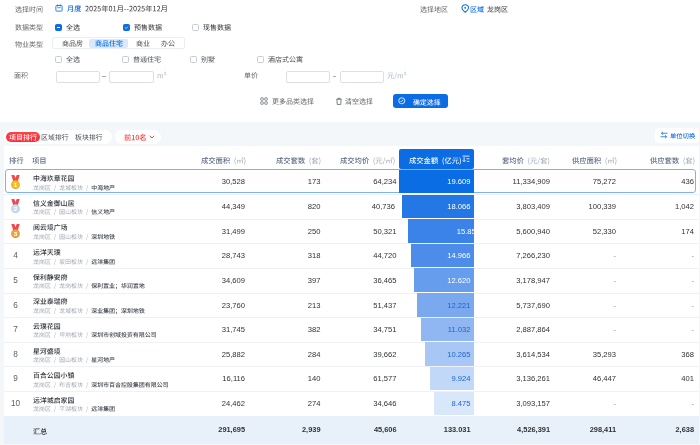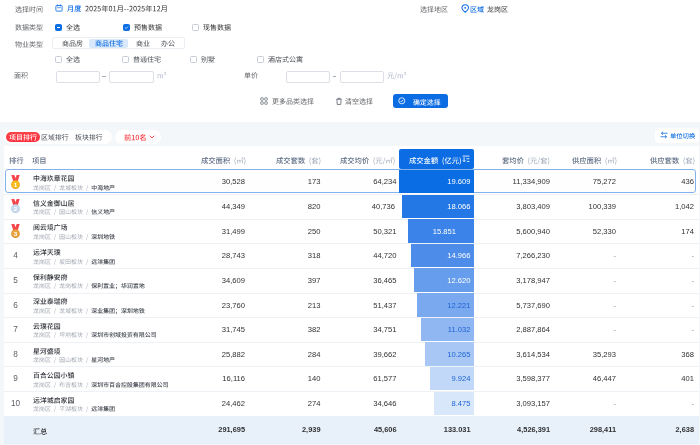--- a/index.html
+++ b/index.html
@@ -280,21 +280,21 @@
     <path transform="translate(0.0 5.95) scale(0.005950 -0.005950)" fill="#A0A6B0" d="M596 777C658 732 738 669 778 628L829 675C788 714 707 776 644 818ZM810 476C759 380 688 291 602 215L602 530L944 530L944 601L423 601C430 674 435 752 438 837L359 840C357 754 353 674 346 601L54 601L54 530L338 530C306 278 228 106 34 -1C52 -16 82 -49 92 -65C296 63 378 251 415 530L526 530L526 153C459 102 385 60 308 26C327 10 349 -15 360 -33C418 -6 473 26 526 63C526 -27 555 -51 654 -51C675 -51 822 -51 844 -51C929 -51 952 -16 961 104C940 109 910 121 892 134C888 38 880 18 840 18C809 18 685 18 660 18C610 18 602 26 602 65L602 120C715 212 811 324 879 447ZM1112 805L1112 611L1888 611L1888 805L1811 805L1811 678L1534 678L1534 841L1460 841L1460 678L1187 678L1187 805ZM1109 533L1109 -77L1185 -77L1185 464L1824 464L1824 14C1824 -2 1818 -7 1799 -8C1781 -8 1716 -8 1648 -6C1659 -26 1671 -57 1674 -77C1762 -77 1820 -76 1854 -65C1887 -54 1899 -32 1899 14L1899 533ZM1240 359C1311 320 1389 271 1463 221C1387 164 1303 115 1216 78C1232 65 1259 36 1269 21C1356 63 1443 117 1522 180C1592 129 1654 79 1696 37L1749 91C1706 131 1645 179 1576 227C1635 281 1688 342 1730 407L1662 433C1624 373 1574 317 1517 267C1441 317 1361 365 1288 405ZM2927 786L2097 786L2097 -50L2952 -50L2952 22L2171 22L2171 713L2927 713ZM2259 585C2337 521 2424 445 2505 369C2420 283 2324 207 2226 149C2244 136 2273 107 2286 92C2380 154 2472 231 2558 319C2645 236 2722 155 2772 92L2833 147C2779 210 2698 291 2609 374C2681 455 2747 544 2802 637L2731 665C2683 580 2623 498 2555 422C2474 496 2389 568 2313 629ZM3511 -179L3578 -179L3877 794L3811 794ZM4654 623L4654 560L5132 560L5132 623ZM4589 451L4589 388L4752 388C4742 245 4709 165 4573 119C4588 107 4607 81 4614 64C4769 120 4808 219 4820 388L4936 388L4936 182C4936 114 4952 94 5021 94C5035 94 5105 94 5120 94C5176 94 5194 122 5200 231C5181 235 5155 246 5141 257C5139 168 5134 156 5112 156C5098 156 5041 156 5030 156C5006 156 5002 160 5002 183L5002 388L5190 388L5190 451ZM4474 793L4474 -80L4548 -80L4548 -34L5235 -34L5235 -80L5312 -80L5312 793ZM4548 36L4548 723L5235 723L5235 36ZM5500 632L5500 -2L6208 -2L6208 -76L6285 -76L6285 633L6208 633L6208 74L5930 74L5930 829L5852 829L5852 74L5577 74L5577 632ZM6589 840L6589 647L6450 647L6450 577L6583 577C6551 439 6489 278 6424 197C6437 179 6455 145 6463 125C6509 193 6555 305 6589 421L6589 -79L6659 -79L6659 456C6686 405 6718 342 6731 309L6777 366C6760 396 6684 512 6659 546L6659 577L6779 577L6779 647L6659 647L6659 840ZM7271 821C7170 779 6977 755 6820 746L6820 502C6820 343 6810 118 6698 -40C6715 -48 6746 -70 6760 -82C6869 75 6891 309 6893 476L6923 476C6953 351 6996 238 7056 144C6992 70 6916 16 6832 -19C6848 -33 6868 -62 6878 -80C6961 -41 7036 12 7100 82C7156 11 7225 -45 7307 -82C7319 -62 7342 -32 7359 -18C7275 15 7205 70 7148 141C7221 241 7275 370 7303 533L7256 547L7243 544L6893 544L6893 685C7043 695 7215 718 7321 761ZM7219 476C7194 370 7154 280 7102 204C7053 283 7016 376 6990 476ZM8201 379L8044 379C8047 415 8048 452 8048 488L8048 600L8201 600ZM7975 829L7975 671L7794 671L7794 600L7975 600L7975 489C7975 452 7974 415 7970 379L7764 379L7764 308L7960 308C7933 181 7862 63 7681 -25C7698 -38 7722 -65 7732 -82C7921 12 7998 139 8029 277C8081 110 8170 -16 8308 -82C8319 -61 8343 -31 8360 -16C8225 40 8136 157 8089 308L8342 308L8342 379L8272 379L8272 671L8048 671L8048 829ZM7428 163L7458 88C7545 126 7657 177 7763 226L7746 293L7636 246L7636 528L7746 528L7746 599L7636 599L7636 828L7565 828L7565 599L7444 599L7444 528L7565 528L7565 217C7513 196 7466 177 7428 163ZM8903 -179L8970 -179L9269 794L9203 794Z"></path>
     <path transform="translate(58.21 5.95) scale(0.005950 -0.005950)" fill="#3F444C" d="M326 793L326 602L409 602L409 712L838 712L838 606L926 606L926 793ZM499 656C457 584 385 513 313 469C333 453 365 420 380 404C454 457 535 543 584 628ZM657 618C726 555 808 464 844 406L916 458C878 516 794 603 724 663ZM77 762C132 733 206 688 242 658L292 739C254 767 179 809 125 834ZM33 491C93 461 172 414 211 381L258 460C217 491 137 535 79 561ZM53 -2L125 -69C175 26 232 145 278 250L216 314C165 200 99 73 53 -2ZM575 465L575 360L322 360L322 275L521 275C462 174 367 85 264 38C285 21 313 -11 327 -34C424 18 512 108 575 212L575 -77L670 -77L670 212C729 113 810 23 893 -30C908 -6 938 27 959 44C870 92 780 180 724 275L928 275L928 360L670 360L670 465ZM1635 764L1635 48L1725 48L1725 764ZM1829 820L1829 -71L1925 -71L1925 820ZM1440 814L1440 472C1440 295 1428 123 1320 -20C1347 -31 1389 -57 1410 -73C1521 83 1533 280 1533 471L1533 814ZM1032 139L1063 42C1157 78 1277 126 1389 172L1371 259L1265 219L1265 509L1382 509L1382 602L1265 602L1265 832L1170 832L1170 602L1049 602L1049 509L1170 509L1170 185C1118 167 1070 151 1032 139ZM2425 749L2425 480L2321 436L2357 352L2425 381L2425 90C2425 -31 2461 -63 2585 -63C2613 -63 2788 -63 2818 -63C2928 -63 2957 -17 2970 122C2944 127 2908 142 2886 157C2879 47 2869 22 2812 22C2775 22 2622 22 2591 22C2526 22 2516 33 2516 89L2516 421L2628 469L2628 144L2717 144L2717 507L2833 557C2833 403 2832 309 2828 289C2824 268 2815 265 2801 265C2791 265 2763 265 2743 266C2753 246 2761 210 2764 185C2793 185 2834 186 2862 196C2893 205 2911 227 2915 269C2921 309 2924 446 2924 636L2928 652L2861 677L2844 664L2825 649L2717 603L2717 844L2628 844L2628 566L2516 518L2516 749ZM2028 162L2065 67C2156 107 2270 160 2377 211L2356 295L2251 251L2251 518L2362 518L2362 607L2251 607L2251 832L2162 832L2162 607L2038 607L2038 518L2162 518L2162 214C2111 193 2065 175 2028 162ZM3179 842C3146 751 3089 663 3025 606C3041 585 3064 535 3071 515C3110 551 3147 598 3179 649L3431 649L3431 738L3229 738C3242 764 3253 791 3263 817ZM3057 351L3057 266L3200 266L3200 82C3200 39 3172 13 3151 1C3168 -19 3189 -60 3196 -83C3214 -65 3245 -47 3434 53C3428 73 3421 110 3418 135L3291 72L3291 266L3433 266L3433 351L3291 351L3291 470L3406 470L3406 555L3110 555L3110 470L3200 470L3200 351ZM3657 837L3657 669L3573 669C3581 708 3588 749 3594 790L3506 804C3492 686 3465 568 3419 492C3441 482 3479 459 3497 446C3518 484 3536 530 3551 582L3657 582L3657 530C3657 491 3656 449 3653 405L3449 405L3449 315L3640 315C3615 196 3554 75 3409 -14C3432 -30 3464 -63 3477 -82C3598 -1 3665 100 3703 206C3747 80 3812 -21 3907 -80C3922 -55 3951 -19 3973 -1C3864 57 3793 175 3756 315L3955 315L3955 405L3744 405C3748 448 3749 490 3749 530L3749 582L3931 582L3931 669L3749 669L3749 837Z"></path>
   </svg>
 <div class="num" style="right:455px;top:222.6px">31,499</div>
 <div class="num" style="right:379.5px;top:222.6px">250</div>
 <div class="num" style="right:303.5px;top:222.6px">50,321</div>
 <div class="num" style="right:150px;top:222.6px">5,600,940</div>
 <div class="num" style="right:84px;top:222.6px">52,330</div>
 <div class="num" style="right:6px;top:222.6px">174</div>
 <div style="position:absolute;left:407.8px;top:219.19px;width:66.5px;height:23.5px;background:#3B83E8"></div>
-<div class="num" style="right:244px;top:222.6px;color:#fff">15.851</div>
+<div class="num" style="right:220px;top:222.6px;color:#fff">15.851</div>
 <div style="position:absolute;left:4px;top:243.3px;width:694.5px;height:1px;background:#EEF1F5"></div>
 <div class="rk" style="left:0;top:250.3px">4</div>
 <svg style="position:absolute;left:32.5px;top:248.06px;overflow:visible" width="27.6" height="9.11">
     <path transform="translate(0.0 6.9) scale(0.006900 -0.006900)" fill="#2F3238" d="M61 734C118 692 197 633 236 596L299 667C258 701 177 757 121 796ZM380 783L380 699L883 699L883 783ZM262 498L41 498L41 410L170 410L170 107C127 86 80 47 34 -1L96 -84C143 -21 192 39 225 39C247 39 281 8 321 -17C391 -59 473 -70 596 -70C704 -70 871 -65 943 -60C945 -34 959 12 970 37C867 25 710 16 600 16C489 16 403 23 337 64C303 84 281 101 262 111ZM314 562L314 477L473 477C465 316 438 215 286 156C306 138 332 103 342 80C518 155 556 282 566 477L667 477L667 213C667 126 686 98 767 98C782 98 838 98 854 98C920 98 943 133 951 265C927 272 890 286 872 301C869 197 865 183 844 183C833 183 789 183 781 183C760 183 756 186 756 214L756 477L944 477L944 562ZM1082 758C1145 722 1227 666 1265 628L1325 702C1284 739 1200 791 1138 824ZM1035 497C1100 463 1185 412 1225 376L1282 452C1239 487 1152 535 1089 565ZM1056 -2L1141 -60C1193 37 1251 158 1297 266L1222 323C1171 206 1104 76 1056 -2ZM1786 847C1766 789 1729 713 1697 659L1532 659L1586 682C1571 728 1531 796 1493 846L1409 812C1442 766 1476 704 1492 659L1352 659L1352 570L1593 570L1593 445L1384 445L1384 357L1593 357L1593 229L1321 229L1321 138L1593 138L1593 -85L1690 -85L1690 138L1964 138L1964 229L1690 229L1690 357L1908 357L1908 445L1690 445L1690 570L1942 570L1942 659L1794 659C1822 706 1852 764 1879 818ZM2065 467L2065 370L2420 370C2381 235 2283 94 2036 0C2057 -19 2086 -58 2098 -81C2339 14 2451 153 2502 294C2584 112 2712 -16 2907 -79C2921 -53 2950 -13 2972 8C2771 63 2638 193 2568 370L2937 370L2937 467L2538 467C2541 500 2542 532 2542 563L2542 675L2895 675L2895 772L2101 772L2101 675L2443 675L2443 564C2443 533 2442 501 2438 467ZM3364 793C3392 751 3421 694 3430 658L3503 690C3493 726 3463 780 3434 821ZM3859 824C3844 784 3814 726 3792 689L3858 663C3883 696 3913 747 3942 794ZM3460 555C3474 526 3488 490 3496 462L3369 462L3369 390L3603 390L3603 333L3401 333L3401 262L3603 262L3603 254C3603 237 3602 219 3599 201L3356 201L3356 127L3570 127C3534 71 3461 18 3311 -20C3332 -36 3358 -67 3369 -86C3534 -37 3618 30 3660 102C3712 9 3795 -54 3916 -84C3929 -62 3953 -30 3973 -13C3862 7 3781 56 3735 127L3961 127L3961 201L3694 201C3696 218 3697 235 3697 252L3697 262L3909 262L3909 333L3697 333L3697 390L3938 390L3938 462L3810 462L3859 556L3785 574L3950 574L3950 651L3769 651L3769 845L3684 845L3684 651L3615 651L3615 845L3530 845L3530 651L3354 651L3354 574L3768 574C3757 541 3739 495 3723 462L3581 462L3585 463C3578 493 3559 540 3540 574ZM3028 111L3046 20C3128 46 3235 79 3335 112L3325 198L3232 169L3232 405L3319 405L3319 492L3232 492L3232 693L3328 693L3328 781L3041 781L3041 693L3147 693L3147 492L3048 492L3048 405L3147 405L3147 144C3103 131 3062 119 3028 111Z"></path>
   </svg>
 <svg style="position:absolute;left:32.7px;top:257.51px;overflow:visible" width="82.01" height="7.85">
     <path transform="translate(0.0 5.95) scale(0.005950 -0.005950)" fill="#A0A6B0" d="M596 777C658 732 738 669 778 628L829 675C788 714 707 776 644 818ZM810 476C759 380 688 291 602 215L602 530L944 530L944 601L423 601C430 674 435 752 438 837L359 840C357 754 353 674 346 601L54 601L54 530L338 530C306 278 228 106 34 -1C52 -16 82 -49 92 -65C296 63 378 251 415 530L526 530L526 153C459 102 385 60 308 26C327 10 349 -15 360 -33C418 -6 473 26 526 63C526 -27 555 -51 654 -51C675 -51 822 -51 844 -51C929 -51 952 -16 961 104C940 109 910 121 892 134C888 38 880 18 840 18C809 18 685 18 660 18C610 18 602 26 602 65L602 120C715 212 811 324 879 447ZM1112 805L1112 611L1888 611L1888 805L1811 805L1811 678L1534 678L1534 841L1460 841L1460 678L1187 678L1187 805ZM1109 533L1109 -77L1185 -77L1185 464L1824 464L1824 14C1824 -2 1818 -7 1799 -8C1781 -8 1716 -8 1648 -6C1659 -26 1671 -57 1674 -77C1762 -77 1820 -76 1854 -65C1887 -54 1899 -32 1899 14L1899 533ZM1240 359C1311 320 1389 271 1463 221C1387 164 1303 115 1216 78C1232 65 1259 36 1269 21C1356 63 1443 117 1522 180C1592 129 1654 79 1696 37L1749 91C1706 131 1645 179 1576 227C1635 281 1688 342 1730 407L1662 433C1624 373 1574 317 1517 267C1441 317 1361 365 1288 405ZM2927 786L2097 786L2097 -50L2952 -50L2952 22L2171 22L2171 713L2927 713ZM2259 585C2337 521 2424 445 2505 369C2420 283 2324 207 2226 149C2244 136 2273 107 2286 92C2380 154 2472 231 2558 319C2645 236 2722 155 2772 92L2833 147C2779 210 2698 291 2609 374C2681 455 2747 544 2802 637L2731 665C2683 580 2623 498 2555 422C2474 496 2389 568 2313 629ZM3511 -179L3578 -179L3877 794L3811 794ZM5274 822C5166 779 4960 755 4791 746L4791 502C4791 343 4781 118 4669 -40C4687 -48 4718 -70 4732 -83C4842 74 4863 307 4865 474L4889 474C4924 347 4972 233 5039 140C4969 69 4887 17 4798 -16C4814 -31 4833 -59 4843 -79C4933 -42 5015 11 5085 81C5147 12 5221 -42 5309 -78C5320 -57 5343 -29 5360 -14C5271 18 5197 70 5135 137C5214 237 5274 366 5305 531L5256 547L5244 544L4865 544L4865 685C5025 695 5210 717 5323 761ZM5218 474C5190 365 5145 272 5087 197C5029 276 4986 371 4956 474ZM4426 158L4449 82C4536 120 4648 170 4754 219L4738 286L4632 241L4632 528L4741 528L4741 599L4632 599L4632 828L4562 828L4562 599L4444 599L4444 528L4562 528L4562 212C4511 191 4464 172 4426 158ZM5489 771L5489 -71L5563 -71L5563 -10L6222 -10L6222 -71L6299 -71L6299 771ZM5563 66L5563 348L5848 348L5848 66ZM6222 66L5924 66L5924 348L6222 348ZM5563 423L5563 698L5848 698L5848 423ZM6222 423L5924 423L5924 698L6222 698ZM6589 840L6589 647L6450 647L6450 577L6583 577C6551 439 6489 278 6424 197C6437 179 6455 145 6463 125C6509 193 6555 305 6589 421L6589 -79L6659 -79L6659 456C6686 405 6718 342 6731 309L6777 366C6760 396 6684 512 6659 546L6659 577L6779 577L6779 647L6659 647L6659 840ZM7271 821C7170 779 6977 755 6820 746L6820 502C6820 343 6810 118 6698 -40C6715 -48 6746 -70 6760 -82C6869 75 6891 309 6893 476L6923 476C6953 351 6996 238 7056 144C6992 70 6916 16 6832 -19C6848 -33 6868 -62 6878 -80C6961 -41 7036 12 7100 82C7156 11 7225 -45 7307 -82C7319 -62 7342 -32 7359 -18C7275 15 7205 70 7148 141C7221 241 7275 370 7303 533L7256 547L7243 544L6893 544L6893 685C7043 695 7215 718 7321 761ZM7219 476C7194 370 7154 280 7102 204C7053 283 7016 376 6990 476ZM8201 379L8044 379C8047 415 8048 452 8048 488L8048 600L8201 600ZM7975 829L7975 671L7794 671L7794 600L7975 600L7975 489C7975 452 7974 415 7970 379L7764 379L7764 308L7960 308C7933 181 7862 63 7681 -25C7698 -38 7722 -65 7732 -82C7921 12 7998 139 8029 277C8081 110 8170 -16 8308 -82C8319 -61 8343 -31 8360 -16C8225 40 8136 157 8089 308L8342 308L8342 379L8272 379L8272 671L8048 671L8048 829ZM7428 163L7458 88C7545 126 7657 177 7763 226L7746 293L7636 246L7636 528L7746 528L7746 599L7636 599L7636 828L7565 828L7565 599L7444 599L7444 528L7565 528L7565 217C7513 196 7466 177 7428 163ZM8903 -179L8970 -179L9269 794L9203 794Z"></path>
     <path transform="translate(58.21 5.95) scale(0.005950 -0.005950)" fill="#3F444C" d="M61 734C118 692 197 633 236 596L299 667C258 701 177 757 121 796ZM380 783L380 699L883 699L883 783ZM262 498L41 498L41 410L170 410L170 107C127 86 80 47 34 -1L96 -84C143 -21 192 39 225 39C247 39 281 8 321 -17C391 -59 473 -70 596 -70C704 -70 871 -65 943 -60C945 -34 959 12 970 37C867 25 710 16 600 16C489 16 403 23 337 64C303 84 281 101 262 111ZM314 562L314 477L473 477C465 316 438 215 286 156C306 138 332 103 342 80C518 155 556 282 566 477L667 477L667 213C667 126 686 98 767 98C782 98 838 98 854 98C920 98 943 133 951 265C927 272 890 286 872 301C869 197 865 183 844 183C833 183 789 183 781 183C760 183 756 186 756 214L756 477L944 477L944 562ZM1082 758C1145 722 1227 666 1265 628L1325 702C1284 739 1200 791 1138 824ZM1035 497C1100 463 1185 412 1225 376L1282 452C1239 487 1152 535 1089 565ZM1056 -2L1141 -60C1193 37 1251 158 1297 266L1222 323C1171 206 1104 76 1056 -2ZM1786 847C1766 789 1729 713 1697 659L1532 659L1586 682C1571 728 1531 796 1493 846L1409 812C1442 766 1476 704 1492 659L1352 659L1352 570L1593 570L1593 445L1384 445L1384 357L1593 357L1593 229L1321 229L1321 138L1593 138L1593 -85L1690 -85L1690 138L1964 138L1964 229L1690 229L1690 357L1908 357L1908 445L1690 445L1690 570L1942 570L1942 659L1794 659C1822 706 1852 764 1879 818ZM2451 287L2451 226L2051 226L2051 149L2370 149C2275 86 2141 31 2023 3C2043 -16 2070 -52 2084 -75C2208 -39 2349 31 2451 113L2451 -83L2545 -83L2545 115C2646 35 2787 -33 2912 -69C2925 -46 2951 -11 2971 8C2854 35 2723 88 2630 149L2949 149L2949 226L2545 226L2545 287ZM2486 547L2486 492L2260 492L2260 547ZM2466 824C2480 799 2494 769 2504 742L2307 742C2326 771 2343 800 2359 828L2263 846C2218 759 2137 650 2026 569C2048 556 2078 527 2094 507C2120 528 2144 550 2167 572L2167 267L2260 267L2260 296L2922 296L2922 370L2577 370L2577 428L2853 428L2853 492L2577 492L2577 547L2851 547L2851 612L2577 612L2577 667L2893 667L2893 742L2604 742C2592 774 2571 816 2551 848ZM2486 612L2260 612L2260 667L2486 667ZM2486 428L2486 370L2260 370L2260 428ZM3079 803L3079 -85L3176 -85L3176 -46L3819 -46L3819 -85L3921 -85L3921 803ZM3176 40L3176 716L3819 716L3819 40ZM3539 679L3539 560L3232 560L3232 476L3506 476C3427 373 3314 284 3212 229C3233 213 3260 183 3272 166C3361 215 3459 289 3539 375L3539 185C3539 173 3536 170 3523 170C3510 169 3469 169 3427 171C3439 147 3453 110 3457 86C3521 86 3563 87 3592 102C3623 116 3631 140 3631 184L3631 476L3771 476L3771 560L3631 560L3631 679Z"></path>
   </svg>
 <div class="num" style="right:455px;top:247.3px">28,743</div>
@@ -378,21 +378,21 @@
 <svg style="position:absolute;left:32.5px;top:371.16px;overflow:visible" width="41.4" height="9.11">
     <path transform="translate(0.0 6.9) scale(0.006900 -0.006900)" fill="#2F3238" d="M169 565L169 -85L265 -85L265 -22L744 -22L744 -85L844 -85L844 565L512 565L548 699L939 699L939 792L62 792L62 699L437 699C431 654 422 605 413 565ZM265 231L744 231L744 66L265 66ZM265 317L265 477L744 477L744 317ZM1513 848C1410 692 1223 563 1035 490C1061 466 1088 430 1104 404C1153 426 1202 452 1249 481L1249 432L1753 432L1753 498C1803 468 1855 441 1908 416C1922 445 1949 481 1974 502C1825 561 1687 638 1564 760L1597 805ZM1306 519C1380 570 1448 628 1507 692C1577 622 1647 566 1719 519ZM1191 327L1191 -82L1288 -82L1288 -32L1724 -32L1724 -78L1825 -78L1825 327ZM1288 56L1288 242L1724 242L1724 56ZM2312 818C2255 670 2156 528 2046 441C2070 425 2114 392 2134 373C2242 472 2349 626 2415 789ZM2677 825L2584 788C2660 639 2785 473 2888 374C2907 399 2942 435 2967 455C2865 539 2741 693 2677 825ZM2157 -25C2199 -9 2260 -5 2769 33C2795 -9 2818 -48 2834 -81L2928 -29C2879 63 2780 204 2693 313L2604 272C2639 227 2677 174 2712 121L2286 95C2382 208 2479 351 2557 498L2453 543C2376 375 2253 201 2212 156C2175 110 2149 82 2120 75C2134 47 2152 -5 2157 -25ZM3265 626L3265 550L3736 550L3736 626ZM3207 457L3207 379L3353 379C3343 253 3311 182 3186 139C3205 123 3228 90 3237 69C3387 125 3426 221 3438 379L3533 379L3533 200C3533 121 3550 97 3625 97C3640 97 3695 97 3711 97C3771 97 3791 126 3799 238C3776 243 3743 256 3727 270C3725 185 3720 173 3701 173C3690 173 3647 173 3638 173C3619 173 3615 176 3615 200L3615 379L3788 379L3788 457ZM3078 799L3078 -83L3172 -83L3172 -39L3826 -39L3826 -83L3925 -83L3925 799ZM3172 49L3172 711L3826 711L3826 49ZM4452 830L4452 40C4452 20 4445 14 4424 13C4403 12 4330 12 4259 15C4275 -12 4292 -57 4298 -84C4393 -84 4458 -82 4499 -66C4539 -50 4555 -23 4555 40L4555 830ZM4693 572C4776 427 4855 239 4877 119L4980 160C4954 282 4870 465 4785 606ZM4190 598C4167 465 4113 291 4028 187C4054 176 4096 153 4119 137C4207 248 4264 431 4297 580ZM5714 45C5776 7 5856 -48 5894 -84L5957 -22C5917 14 5836 67 5774 101ZM5646 842L5634 758L5434 758L5434 681L5620 681L5607 622L5471 622L5471 183L5403 183L5403 102L5581 102C5538 60 5460 8 5397 -22C5416 -40 5442 -67 5456 -85C5522 -51 5605 2 5661 51L5588 102L5962 102L5962 183L5902 183L5902 622L5695 622L5711 681L5941 681L5941 758L5729 758L5746 837ZM5556 183L5556 239L5814 239L5814 183ZM5556 452L5814 452L5814 401L5556 401ZM5556 504L5556 559L5814 559L5814 504ZM5556 346L5814 346L5814 294L5556 294ZM5173 842C5142 750 5089 663 5029 606C5044 584 5068 535 5075 514C5088 526 5100 540 5112 555C5136 584 5159 617 5180 652L5406 652L5406 738L5225 738C5237 764 5248 791 5257 817ZM5056 351L5056 266L5191 266L5191 82C5191 33 5159 1 5138 -14C5154 -29 5177 -61 5185 -80C5202 -62 5232 -43 5407 54C5400 74 5391 110 5388 135L5277 77L5277 266L5408 266L5408 351L5277 351L5277 470L5388 470L5388 555L5112 555L5112 470L5191 470L5191 351Z"></path>
   </svg>
 <svg style="position:absolute;left:32.7px;top:380.61px;overflow:visible" width="135.56" height="7.85">
     <path transform="translate(0.0 5.95) scale(0.005950 -0.005950)" fill="#A0A6B0" d="M596 777C658 732 738 669 778 628L829 675C788 714 707 776 644 818ZM810 476C759 380 688 291 602 215L602 530L944 530L944 601L423 601C430 674 435 752 438 837L359 840C357 754 353 674 346 601L54 601L54 530L338 530C306 278 228 106 34 -1C52 -16 82 -49 92 -65C296 63 378 251 415 530L526 530L526 153C459 102 385 60 308 26C327 10 349 -15 360 -33C418 -6 473 26 526 63C526 -27 555 -51 654 -51C675 -51 822 -51 844 -51C929 -51 952 -16 961 104C940 109 910 121 892 134C888 38 880 18 840 18C809 18 685 18 660 18C610 18 602 26 602 65L602 120C715 212 811 324 879 447ZM1112 805L1112 611L1888 611L1888 805L1811 805L1811 678L1534 678L1534 841L1460 841L1460 678L1187 678L1187 805ZM1109 533L1109 -77L1185 -77L1185 464L1824 464L1824 14C1824 -2 1818 -7 1799 -8C1781 -8 1716 -8 1648 -6C1659 -26 1671 -57 1674 -77C1762 -77 1820 -76 1854 -65C1887 -54 1899 -32 1899 14L1899 533ZM1240 359C1311 320 1389 271 1463 221C1387 164 1303 115 1216 78C1232 65 1259 36 1269 21C1356 63 1443 117 1522 180C1592 129 1654 79 1696 37L1749 91C1706 131 1645 179 1576 227C1635 281 1688 342 1730 407L1662 433C1624 373 1574 317 1517 267C1441 317 1361 365 1288 405ZM2927 786L2097 786L2097 -50L2952 -50L2952 22L2171 22L2171 713L2927 713ZM2259 585C2337 521 2424 445 2505 369C2420 283 2324 207 2226 149C2244 136 2273 107 2286 92C2380 154 2472 231 2558 319C2645 236 2722 155 2772 92L2833 147C2779 210 2698 291 2609 374C2681 455 2747 544 2802 637L2731 665C2683 580 2623 498 2555 422C2474 496 2389 568 2313 629ZM3511 -179L3578 -179L3877 794L3811 794ZM4791 841C4777 790 4759 738 4738 687L4453 687L4453 614L4705 614C4638 481 4545 358 4423 275C4437 259 4457 230 4468 211C4522 249 4571 294 4614 343L4614 13L4689 13L4689 360L4901 360L4901 -81L4977 -81L4977 360L5203 360L5203 109C5203 95 5198 91 5181 90C5165 90 5107 89 5043 91C5053 72 5065 44 5068 23C5154 23 5207 23 5238 35C5269 47 5278 68 5278 108L5278 431L5203 431L4977 431L4977 566L4901 566L4901 431L4683 431C4723 489 4758 550 4788 614L5333 614L5333 687L4820 687C4838 732 4854 778 4868 823ZM5851 840L5851 699L5455 699L5455 629L5851 629L5851 481L5517 481L5517 409L6277 409L6277 481L5929 481L5929 629L6327 629L6327 699L5929 699L5929 840ZM5571 296L5571 -89L5648 -89L5648 -40L6142 -40L6142 -89L6222 -89L6222 296ZM5648 29L5648 228L6142 228L6142 29ZM6589 840L6589 647L6450 647L6450 577L6583 577C6551 439 6489 278 6424 197C6437 179 6455 145 6463 125C6509 193 6555 305 6589 421L6589 -79L6659 -79L6659 456C6686 405 6718 342 6731 309L6777 366C6760 396 6684 512 6659 546L6659 577L6779 577L6779 647L6659 647L6659 840ZM7271 821C7170 779 6977 755 6820 746L6820 502C6820 343 6810 118 6698 -40C6715 -48 6746 -70 6760 -82C6869 75 6891 309 6893 476L6923 476C6953 351 6996 238 7056 144C6992 70 6916 16 6832 -19C6848 -33 6868 -62 6878 -80C6961 -41 7036 12 7100 82C7156 11 7225 -45 7307 -82C7319 -62 7342 -32 7359 -18C7275 15 7205 70 7148 141C7221 241 7275 370 7303 533L7256 547L7243 544L6893 544L6893 685C7043 695 7215 718 7321 761ZM7219 476C7194 370 7154 280 7102 204C7053 283 7016 376 6990 476ZM8201 379L8044 379C8047 415 8048 452 8048 488L8048 600L8201 600ZM7975 829L7975 671L7794 671L7794 600L7975 600L7975 489C7975 452 7974 415 7970 379L7764 379L7764 308L7960 308C7933 181 7862 63 7681 -25C7698 -38 7722 -65 7732 -82C7921 12 7998 139 8029 277C8081 110 8170 -16 8308 -82C8319 -61 8343 -31 8360 -16C8225 40 8136 157 8089 308L8342 308L8342 379L8272 379L8272 671L8048 671L8048 829ZM7428 163L7458 88C7545 126 7657 177 7763 226L7746 293L7636 246L7636 528L7746 528L7746 599L7636 599L7636 828L7565 828L7565 599L7444 599L7444 528L7565 528L7565 217C7513 196 7466 177 7428 163ZM8903 -179L8970 -179L9269 794L9203 794Z"></path>
     <path transform="translate(58.21 5.95) scale(0.005950 -0.005950)" fill="#3F444C" d="M326 793L326 602L409 602L409 712L838 712L838 606L926 606L926 793ZM499 656C457 584 385 513 313 469C333 453 365 420 380 404C454 457 535 543 584 628ZM657 618C726 555 808 464 844 406L916 458C878 516 794 603 724 663ZM77 762C132 733 206 688 242 658L292 739C254 767 179 809 125 834ZM33 491C93 461 172 414 211 381L258 460C217 491 137 535 79 561ZM53 -2L125 -69C175 26 232 145 278 250L216 314C165 200 99 73 53 -2ZM575 465L575 360L322 360L322 275L521 275C462 174 367 85 264 38C285 21 313 -11 327 -34C424 18 512 108 575 212L575 -77L670 -77L670 212C729 113 810 23 893 -30C908 -6 938 27 959 44C870 92 780 180 724 275L928 275L928 360L670 360L670 465ZM1635 764L1635 48L1725 48L1725 764ZM1829 820L1829 -71L1925 -71L1925 820ZM1440 814L1440 472C1440 295 1428 123 1320 -20C1347 -31 1389 -57 1410 -73C1521 83 1533 280 1533 471L1533 814ZM1032 139L1063 42C1157 78 1277 126 1389 172L1371 259L1265 219L1265 509L1382 509L1382 602L1265 602L1265 832L1170 832L1170 602L1049 602L1049 509L1170 509L1170 185C1118 167 1070 151 1032 139ZM2405 825C2426 788 2449 740 2465 702L2047 702L2047 610L2447 610L2447 484L2139 484L2139 27L2234 27L2234 392L2447 392L2447 -81L2546 -81L2546 392L2773 392L2773 138C2773 125 2768 121 2751 120C2734 119 2675 119 2614 122C2627 96 2642 57 2646 29C2729 29 2785 30 2824 45C2860 60 2871 87 2871 137L2871 484L2546 484L2546 610L2955 610L2955 702L2576 702C2561 742 2526 806 2498 853ZM3169 565L3169 -85L3265 -85L3265 -22L3744 -22L3744 -85L3844 -85L3844 565L3512 565L3548 699L3939 699L3939 792L3062 792L3062 699L3437 699C3431 654 3422 605 3413 565ZM3265 231L3744 231L3744 66L3265 66ZM3265 317L3265 477L3744 477L3744 317ZM4513 848C4410 692 4223 563 4035 490C4061 466 4088 430 4104 404C4153 426 4202 452 4249 481L4249 432L4753 432L4753 498C4803 468 4855 441 4908 416C4922 445 4949 481 4974 502C4825 561 4687 638 4564 760L4597 805ZM4306 519C4380 570 4448 628 4507 692C4577 622 4647 566 4719 519ZM4191 327L4191 -82L4288 -82L4288 -32L4724 -32L4724 -78L4825 -78L4825 327ZM4288 56L4288 242L4724 242L4724 56ZM5685 541C5749 486 5835 409 5876 363L5936 426C5892 470 5804 543 5742 595ZM5551 592C5506 531 5434 468 5365 427C5382 409 5410 371 5421 353C5494 404 5578 485 5632 562ZM5154 845L5154 657L5041 657L5041 569L5154 569L5154 343C5107 328 5064 314 5029 304L5049 212L5154 249L5154 32C5154 18 5149 14 5137 14C5125 14 5088 14 5048 15C5059 -10 5071 -50 5073 -72C5137 -73 5178 -70 5205 -55C5232 -40 5241 -16 5241 32L5241 280L5346 319L5330 403L5241 372L5241 569L5337 569L5337 657L5241 657L5241 845ZM5329 32L5329 -51L5967 -51L5967 32L5698 32L5698 260L5895 260L5895 344L5409 344L5409 260L5603 260L5603 32ZM5577 825C5591 795 5606 758 5618 726L5363 726L5363 548L5449 548L5449 645L5865 645L5865 555L5955 555L5955 726L5719 726C5707 761 5686 809 5667 846ZM6427 406L6427 317L6494 317L6464 306C6499 224 6546 152 6604 92C6541 50 6468 20 6391 1L6392 27L6392 808L6096 808L6096 447C6096 299 6092 99 6031 -42C6052 -49 6091 -70 6108 -84C6149 9 6167 133 6175 251L6307 251L6307 29C6307 17 6302 12 6291 12C6279 12 6244 11 6206 13C6217 -11 6228 -52 6231 -76C6293 -76 6331 -74 6358 -59C6378 -47 6387 -28 6390 -1C6407 -21 6425 -58 6434 -82C6521 -57 6602 -20 6673 31C6742 -22 6822 -61 6915 -86C6927 -61 6952 -23 6970 -3C6885 16 6809 48 6744 90C6820 164 6880 261 6914 386L6859 409L6844 406ZM6181 722L6307 722L6307 576L6181 576ZM6181 490L6307 490L6307 339L6179 339L6181 447ZM6514 807L6514 698C6514 628 6499 550 6392 491C6409 478 6440 441 6452 422C6572 492 6599 602 6599 695L6599 719L6751 719L6751 582C6751 495 6767 461 6844 461C6856 461 6890 461 6903 461C6922 461 6942 462 6954 467C6951 489 6949 523 6947 547C6934 543 6915 541 6902 541C6892 541 6861 541 6851 541C6838 541 6837 552 6837 580L6837 807ZM6799 317C6769 250 6726 192 6673 145C6619 194 6576 252 6545 317ZM7451 287L7451 226L7051 226L7051 149L7370 149C7275 86 7141 31 7023 3C7043 -16 7070 -52 7084 -75C7208 -39 7349 31 7451 113L7451 -83L7545 -83L7545 115C7646 35 7787 -33 7912 -69C7925 -46 7951 -11 7971 8C7854 35 7723 88 7630 149L7949 149L7949 226L7545 226L7545 287ZM7486 547L7486 492L7260 492L7260 547ZM7466 824C7480 799 7494 769 7504 742L7307 742C7326 771 7343 800 7359 828L7263 846C7218 759 7137 650 7026 569C7048 556 7078 527 7094 507C7120 528 7144 550 7167 572L7167 267L7260 267L7260 296L7922 296L7922 370L7577 370L7577 428L7853 428L7853 492L7577 492L7577 547L7851 547L7851 612L7577 612L7577 667L7893 667L7893 742L7604 742C7592 774 7571 816 7551 848ZM7486 612L7260 612L7260 667L7486 667ZM7486 428L7486 370L7260 370L7260 428ZM8079 803L8079 -85L8176 -85L8176 -46L8819 -46L8819 -85L8921 -85L8921 803ZM8176 40L8176 716L8819 716L8819 40ZM8539 679L8539 560L8232 560L8232 476L8506 476C8427 373 8314 284 8212 229C8233 213 8260 183 8272 166C8361 215 8459 289 8539 375L8539 185C8539 173 8536 170 8523 170C8510 169 8469 169 8427 171C8439 147 8453 110 8457 86C8521 86 8563 87 8592 102C8623 116 8631 140 8631 184L8631 476L8771 476L8771 560L8631 560L8631 679ZM9379 845C9368 803 9354 760 9337 718L9060 718L9060 629L9298 629C9235 504 9147 389 9033 312C9052 295 9081 261 9095 240C9152 280 9202 327 9247 380L9247 -83L9340 -83L9340 112L9735 112L9735 27C9735 12 9729 7 9712 7C9695 6 9634 6 9575 9C9587 -17 9601 -57 9604 -83C9689 -83 9745 -82 9781 -68C9817 -53 9827 -25 9827 25L9827 530L9351 530C9370 562 9387 595 9402 629L9943 629L9943 718L9440 718C9453 753 9465 787 9476 822ZM9340 280L9735 280L9735 192L9340 192ZM9340 360L9340 446L9735 446L9735 360ZM10085 804L10085 -82L10168 -82L10168 719L10293 719C10274 653 10249 568 10224 501C10289 425 10304 358 10304 306C10304 276 10299 250 10285 240C10277 235 10267 232 10256 232C10242 230 10224 231 10204 233C10218 209 10226 173 10226 151C10249 150 10273 150 10292 152C10313 155 10332 162 10346 172C10376 194 10389 237 10389 296C10389 357 10373 429 10306 511C10338 589 10372 689 10400 772L10338 807L10324 804ZM10797 540L10797 435L10534 435L10534 540ZM10797 618L10534 618L10534 719L10797 719ZM10441 -85C10462 -71 10497 -59 10699 -5C10696 15 10694 54 10695 80L10534 43L10534 353L10615 353C10664 154 10752 0 10906 -78C10920 -53 10949 -15 10970 3C10895 35 10835 86 10789 152C10839 183 10899 225 10948 264L10886 330C10851 296 10796 253 10748 220C10727 261 10710 306 10696 353L10888 353L10888 802L10441 802L10441 69C10441 25 10418 1 10400 -9C10414 -27 10434 -64 10441 -85ZM11312 818C11255 670 11156 528 11046 441C11070 425 11114 392 11134 373C11242 472 11349 626 11415 789ZM11677 825L11584 788C11660 639 11785 473 11888 374C11907 399 11942 435 11967 455C11865 539 11741 693 11677 825ZM11157 -25C11199 -9 11260 -5 11769 33C11795 -9 11818 -48 11834 -81L11928 -29C11879 63 11780 204 11693 313L11604 272C11639 227 11677 174 11712 121L11286 95C11382 208 11479 351 11557 498L11453 543C11376 375 11253 201 11212 156C11175 110 11149 82 11120 75C11134 47 11152 -5 11157 -25ZM12092 601L12092 518L12690 518L12690 601ZM12084 782L12084 691L12799 691L12799 46C12799 28 12793 22 12774 22C12754 21 12686 21 12622 24C12636 -4 12651 -51 12654 -79C12744 -80 12808 -78 12846 -61C12884 -45 12895 -14 12895 45L12895 782ZM12243 342L12535 342L12535 178L12243 178ZM12151 424L12151 22L12243 22L12243 96L12628 96L12628 424Z"></path>
   </svg>
 <div class="num" style="right:455px;top:370.4px">16,116</div>
 <div class="num" style="right:379.5px;top:370.4px">140</div>
 <div class="num" style="right:303.5px;top:370.4px">61,577</div>
-<div class="num" style="right:150px;top:370.4px">3,598,377</div>
+<div class="num" style="right:150px;top:370.4px">3,136,261</div>
 <div class="num" style="right:84px;top:370.4px">46,447</div>
 <div class="num" style="right:6px;top:370.4px">401</div>
 <div style="position:absolute;left:429.9px;top:366.91px;width:44.4px;height:23.5px;background:#C2D8F8"></div>
 <div class="num" style="right:229.5px;top:370.4px;color:#1C64D4">9.924</div>
 <div style="position:absolute;left:4px;top:391.0px;width:694.5px;height:1px;background:#EEF1F5"></div>
 <div class="rk" style="left:0;top:398.0px">10</div>
 <svg style="position:absolute;left:32.5px;top:395.78px;overflow:visible" width="41.4" height="9.11">
     <path transform="translate(0.0 6.9) scale(0.006900 -0.006900)" fill="#2F3238" d="M61 734C118 692 197 633 236 596L299 667C258 701 177 757 121 796ZM380 783L380 699L883 699L883 783ZM262 498L41 498L41 410L170 410L170 107C127 86 80 47 34 -1L96 -84C143 -21 192 39 225 39C247 39 281 8 321 -17C391 -59 473 -70 596 -70C704 -70 871 -65 943 -60C945 -34 959 12 970 37C867 25 710 16 600 16C489 16 403 23 337 64C303 84 281 101 262 111ZM314 562L314 477L473 477C465 316 438 215 286 156C306 138 332 103 342 80C518 155 556 282 566 477L667 477L667 213C667 126 686 98 767 98C782 98 838 98 854 98C920 98 943 133 951 265C927 272 890 286 872 301C869 197 865 183 844 183C833 183 789 183 781 183C760 183 756 186 756 214L756 477L944 477L944 562ZM1082 758C1145 722 1227 666 1265 628L1325 702C1284 739 1200 791 1138 824ZM1035 497C1100 463 1185 412 1225 376L1282 452C1239 487 1152 535 1089 565ZM1056 -2L1141 -60C1193 37 1251 158 1297 266L1222 323C1171 206 1104 76 1056 -2ZM1786 847C1766 789 1729 713 1697 659L1532 659L1586 682C1571 728 1531 796 1493 846L1409 812C1442 766 1476 704 1492 659L1352 659L1352 570L1593 570L1593 445L1384 445L1384 357L1593 357L1593 229L1321 229L1321 138L1593 138L1593 -85L1690 -85L1690 138L1964 138L1964 229L1690 229L1690 357L1908 357L1908 445L1690 445L1690 570L1942 570L1942 659L1794 659C1822 706 1852 764 1879 818ZM2859 504C2840 422 2814 347 2782 279C2768 373 2758 487 2754 611L2956 611L2956 697L2888 697L2937 728C2915 762 2867 809 2827 843L2762 803C2797 772 2837 730 2860 697L2751 697C2750 745 2750 795 2751 845L2661 845L2663 697L2360 697L2360 376C2360 309 2357 232 2341 158L2324 240L2235 208L2235 515L2324 515L2324 602L2235 602L2235 832L2147 832L2147 602L2050 602L2050 515L2147 515L2147 176C2105 161 2067 148 2036 139L2066 45C2146 77 2245 116 2340 156C2325 89 2298 24 2251 -29C2271 -40 2307 -70 2321 -87C2430 36 2447 232 2447 376L2447 409L2553 409C2550 242 2546 182 2537 168C2531 159 2523 157 2512 157C2500 157 2473 157 2443 160C2455 140 2462 106 2464 81C2499 80 2533 81 2553 83C2577 87 2592 94 2606 114C2625 140 2629 226 2632 453C2633 464 2633 487 2633 487L2447 487L2447 611L2666 611C2673 441 2687 284 2714 163C2661 90 2597 29 2519 -18C2539 -33 2573 -66 2586 -83C2645 -43 2697 5 2742 60C2772 -23 2813 -73 2866 -73C2937 -73 2963 -28 2975 124C2954 134 2925 154 2907 174C2904 64 2895 15 2877 15C2850 15 2826 64 2806 148C2866 244 2913 358 2945 489ZM3281 316L3281 -78L3374 -78L3374 -21L3801 -21L3801 -77L3898 -77L3898 316ZM3374 65L3374 229L3801 229L3801 65ZM3428 821C3447 786 3468 740 3481 704L3150 704L3150 455C3150 312 3140 116 3032 -22C3054 -34 3094 -68 3110 -87C3217 48 3243 252 3246 408L3878 408L3878 704L3565 704L3585 710C3571 747 3545 803 3520 846ZM3247 616L3782 616L3782 496L3247 496ZM4417 824C4428 805 4439 781 4448 759L4077 759L4077 543L4170 543L4170 673L4832 673L4832 543L4928 543L4928 759L4563 759C4551 789 4533 824 4516 853ZM4784 485C4731 434 4650 372 4577 323C4555 373 4523 421 4480 463C4503 479 4525 496 4545 513L4785 513L4785 595L4213 595L4213 513L4418 513C4324 455 4195 410 4075 383C4090 365 4115 327 4125 308C4219 335 4321 373 4409 421C4424 406 4438 390 4449 373C4361 312 4195 244 4070 215C4087 195 4107 163 4117 141C4234 178 4386 246 4486 311C4495 293 4502 274 4507 255C4407 168 4212 77 4054 41C4072 20 4093 -15 4103 -38C4242 4 4408 83 4523 167C4528 100 4512 45 4488 25C4472 6 4453 3 4428 3C4406 3 4373 5 4337 8C4353 -18 4362 -55 4363 -81C4393 -82 4424 -83 4446 -83C4495 -82 4524 -74 4557 -42C4611 0 4635 120 4603 246L4644 270C4696 129 4785 17 4909 -41C4922 -17 4950 18 4971 36C4850 84 4761 192 4718 318C4768 352 4818 389 4861 423ZM5265 626L5265 550L5736 550L5736 626ZM5207 457L5207 379L5353 379C5343 253 5311 182 5186 139C5205 123 5228 90 5237 69C5387 125 5426 221 5438 379L5533 379L5533 200C5533 121 5550 97 5625 97C5640 97 5695 97 5711 97C5771 97 5791 126 5799 238C5776 243 5743 256 5727 270C5725 185 5720 173 5701 173C5690 173 5647 173 5638 173C5619 173 5615 176 5615 200L5615 379L5788 379L5788 457ZM5078 799L5078 -83L5172 -83L5172 -39L5826 -39L5826 -83L5925 -83L5925 799ZM5172 49L5172 711L5826 711L5826 49Z"></path>
   </svg>
 <svg style="position:absolute;left:32.7px;top:405.23px;overflow:visible" width="82.01" height="7.85">

